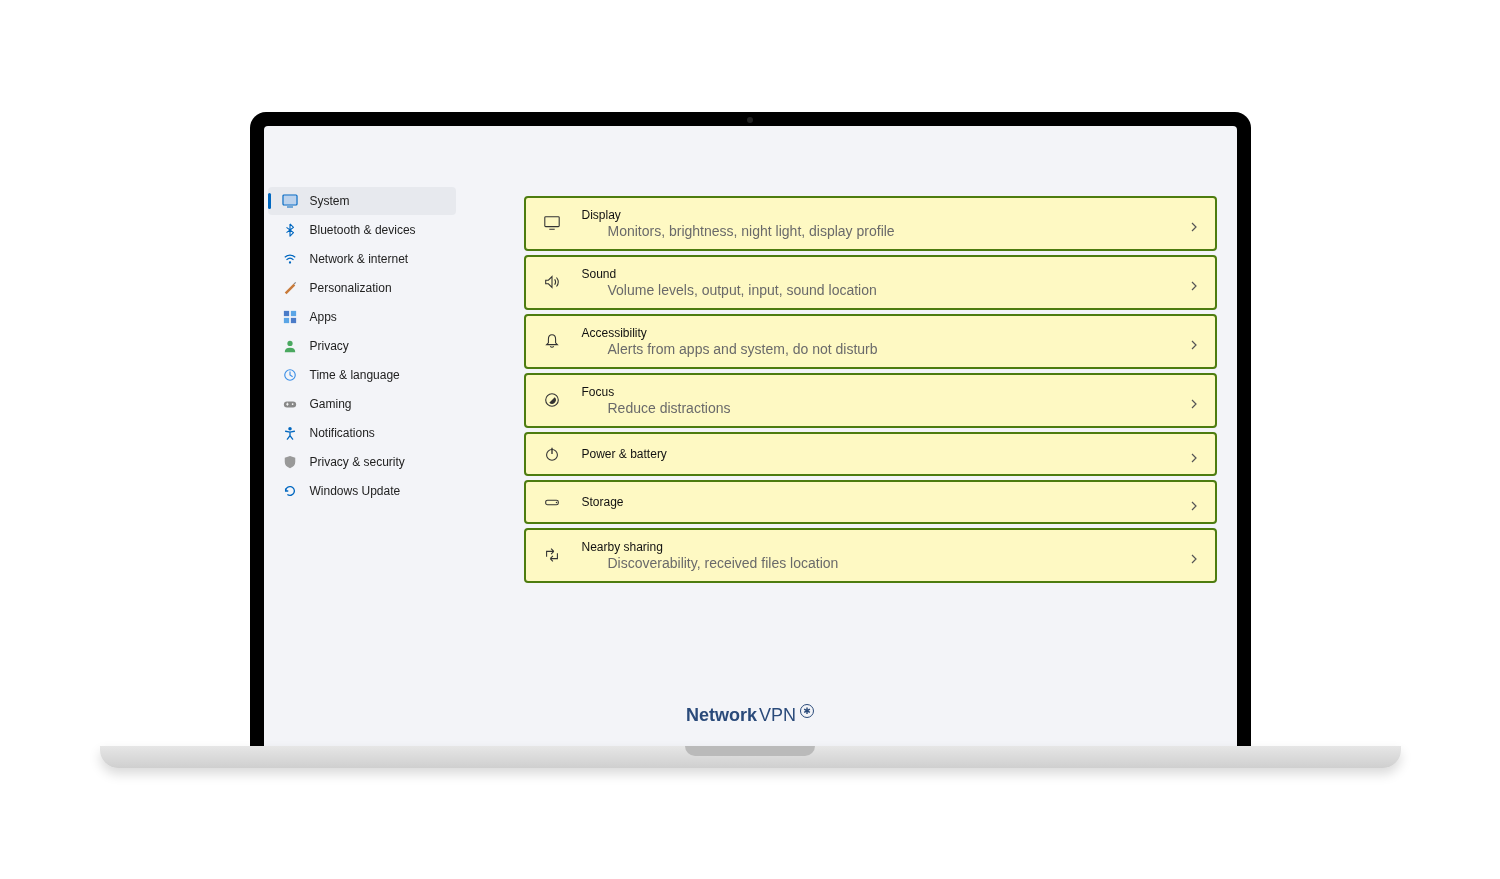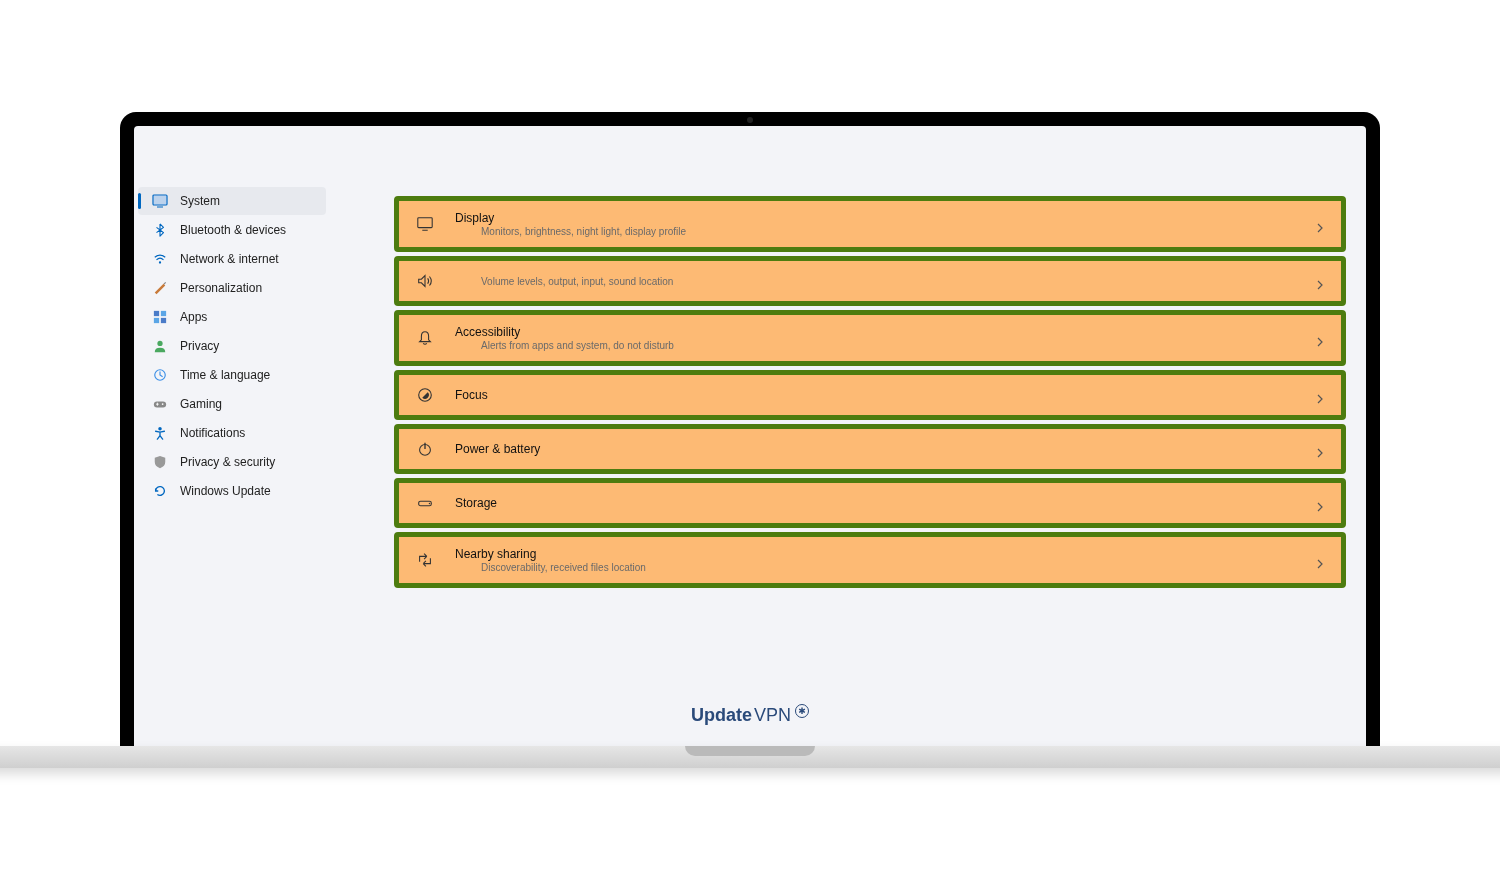--- a/index.html
+++ b/index.html
@@ -6,21 +6,21 @@
   body {
     font-family: "Segoe UI", -apple-system, BlinkMacSystemFont, sans-serif;
     background: #ffffff;
     width: 1500px;
     height: 879px;
     display: flex;
     align-items: center;
     justify-content: center;
   }
   .laptop-frame {
-    width: 1260px;
+    width: 1001px;
     position: relative;
   }
   .laptop-top {
     background: #000;
     border-radius: 16px 16px 0 0;
     padding: 14px 14px 0 14px;
     position: relative;
   }
   .camera {
     position: absolute;
@@ -98,22 +98,22 @@
     justify-content: center;
     flex-shrink: 0;
   }
 
   .main {
     flex: 1;
     padding: 70px 20px 0 60px;
     overflow-y: auto;
   }
   .setting-card {
-    background: #fdba74;
-    border: 5px solid #4d7c0f;
+    background: #fef9c3;
+    border: 2px solid #4d7c0f;
     border-radius: 4px;
     padding: 10px 16px;
     display: flex;
     align-items: center;
     gap: 20px;
     margin-bottom: 4px;
     cursor: pointer;
   }
   .setting-icon {
     width: 20px;
@@ -123,21 +123,21 @@
     align-items: center;
     justify-content: center;
     flex-shrink: 0;
   }
   .setting-text { flex: 1; }
   .setting-title {
     font-size: 12px;
     color: #111;
   }
   .setting-desc {
-    font-size: 10px;
+    font-size: 14px;
     color: #6a6a6a;
     margin-top: 1px;
     padding-left: 26px;
   }
   .chevron {
     color: #555;
     width: 10px;
     height: 10px;
   }
 
@@ -314,20 +314,21 @@
         </div>
 
         <div class="setting-card">
           <span class="setting-icon">
             <svg viewBox="0 0 20 20" width="18" height="18">
                 <path d="M3 8 H6 L10 4 V16 L6 12 H3 Z" fill="none" stroke="#333" stroke-width="1.2"></path>
                 <path d="M13 7 Q15 10 13 13 M15 5 Q19 10 15 15" fill="none" stroke="#333" stroke-width="1.2"></path>
               </svg>
           </span>
           <div class="setting-text">
+            <div class="setting-title">Sound</div>
             <div class="setting-desc">Volume levels, output, input, sound location</div>
           </div>
           <span class="chevron">
             <svg viewBox="0 0 10 10" width="10" height="10">
                 <path d="M3 1 L7 5 L3 9" fill="none" stroke="#555" stroke-width="1.2"></path>
               </svg>
           </span>
         </div>
 
         <div class="setting-card">
@@ -350,20 +351,21 @@
 
         <div class="setting-card">
           <span class="setting-icon">
             <svg viewBox="0 0 20 20" width="18" height="18">
                 <circle cx="10" cy="10" r="7" fill="none" stroke="#333" stroke-width="1.2"></circle>
                 <path d="M13 7 A4 4 0 0 1 7 13" fill="#333"></path>
               </svg>
           </span>
           <div class="setting-text">
             <div class="setting-title">Focus</div>
+            <div class="setting-desc">Reduce distractions</div>
           </div>
           <span class="chevron">
             <svg viewBox="0 0 10 10" width="10" height="10">
                 <path d="M3 1 L7 5 L3 9" fill="none" stroke="#555" stroke-width="1.2"></path>
               </svg>
           </span>
         </div>
 
         <div class="setting-card">
           <span class="setting-icon">
@@ -413,21 +415,21 @@
           <span class="chevron">
             <svg viewBox="0 0 10 10" width="10" height="10">
                 <path d="M3 1 L7 5 L3 9" fill="none" stroke="#555" stroke-width="1.2"></path>
               </svg>
           </span>
         </div>
 
       </main>
 
       <div class="watermark">
-        <span class="bold">Update</span>
+        <span class="bold">Network</span>
           <span>VPN</span>
         <span class="watermark-reg">✱</span>
       </div>
 
     </div>
   </div>
   <div class="laptop-bottom">
     <div class="notch"></div>
   </div>
 </div>

